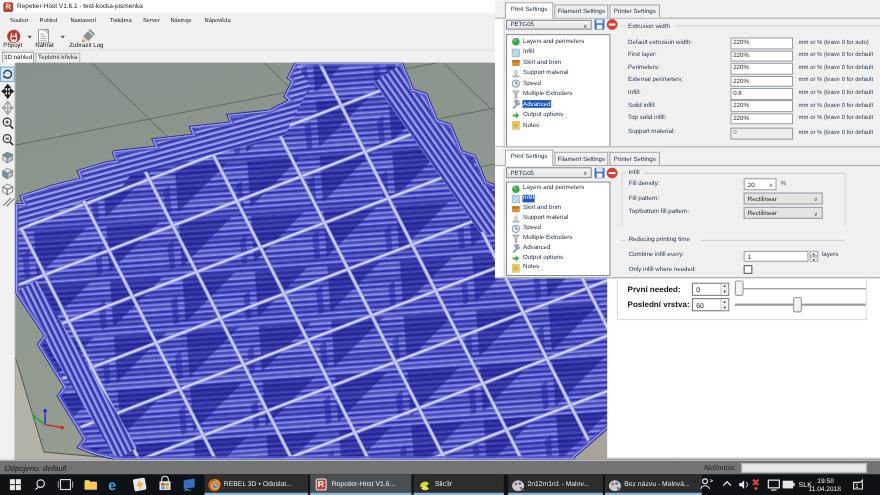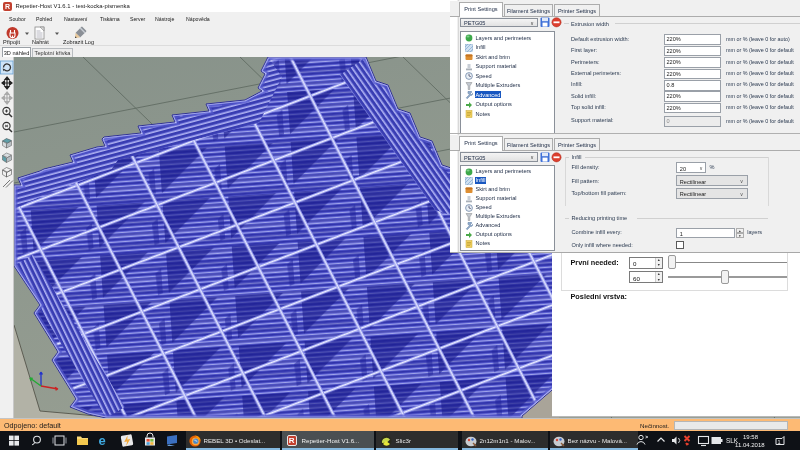--- a/index.html
+++ b/index.html
@@ -166,21 +166,21 @@
 </div>
 <div class="abs" style="left:552px;top:252px;width:248px;height:165px;background:#ffffff;border-bottom:1px solid #b8b8b8;">
 <div class="abs" style="left:8.8px;top:0;width:227.7px;height:39px;border-left:1px solid #dcdcdc;border-right:1px solid #dcdcdc;border-bottom:1px solid #dcdcdc;"></div>
 <span class="txt" style="left:18.5px;top:6px;font-size:7.3px;font-weight:bold;color:#111;">První needed:</span>
 <div class="abs" style="left:77px;top:4.8px;width:34px;height:12.2px;background:#fff;border:1px solid #7a7a7a;">
 <span class="txt" style="left:3px;top:2.6px;font-size:6.2px;color:#111;">0</span>
 <div class="abs" style="right:0;top:0;width:7.5px;height:100%;background:#f0f0f0;border-left:1px solid #ccc;font-size:3.6px;color:#333;text-align:center;line-height:5.2px;">▲<br>▼</div>
 </div>
 <div class="abs" style="left:116px;top:9.6px;width:119px;height:1.6px;background:#888;"></div>
 <div class="abs" style="left:116px;top:3px;width:8px;height:14px;background:#f2f2f2;border:1px solid #9a9a9a;border-radius:2px;"></div>
-<span class="txt" style="left:18.5px;top:20.4px;font-size:7.3px;font-weight:bold;color:#111;margin-top:20px;">Poslední vrstva:</span>
+<span class="txt" style="left:18.5px;top:20.4px;font-size:7.3px;font-weight:bold;color:#111;">Poslední vrstva:</span>
 <div class="abs" style="left:77px;top:19.3px;width:34px;height:12.2px;background:#fff;border:1px solid #7a7a7a;">
 <span class="txt" style="left:3px;top:2.6px;font-size:6.2px;color:#111;">60</span>
 <div class="abs" style="right:0;top:0;width:7.5px;height:100%;background:#f0f0f0;border-left:1px solid #ccc;font-size:3.6px;color:#333;text-align:center;line-height:5.2px;">▲<br>▼</div>
 </div>
 <div class="abs" style="left:116px;top:24.2px;width:119px;height:1.6px;background:#9a9a9a;"></div>
 <div class="abs" style="left:169px;top:17.5px;width:8px;height:14px;background:#f2f2f2;border:1px solid #9a9a9a;border-radius:2px;"></div>
 </div>
 <div class="abs" style="left:450px;top:0;width:350px;height:133.5px;background:#f0f0f0;"></div>
 <div class="abs" style="left:450px;top:0;width:7px;height:133.5px;background:#ffffff;"></div>
 <div class="abs" style="left:457.5px;top:0;width:1px;height:133.5px;background:#d8d8d8;"></div>
@@ -370,21 +370,21 @@
 <div class="abs" style="left:637px;top:218px;width:131px;height:1px;background:#d0d0d0;"></div>
 <span class="txt" style="left:571.5px;top:228.9px;font-size:5.6px;color:#2b3a50;">Combine infill every:</span>
 <div class="abs" style="left:675.8px;top:227.6px;width:59px;height:10.8px;background:#fff;border:1px solid #9aa0a8;">
     <span class="txt" style="left:3px;top:2.3px;font-size:5.6px;color:#1a1a1a;">1</span>
   </div>
 <div class="abs" style="left:736px;top:227.6px;width:7.5px;height:5.4px;background:#f0f0f0;border:1px solid #adadad;font-size:3.2px;color:#333;text-align:center;line-height:4.3px;">▲</div>
 <div class="abs" style="left:736px;top:233px;width:7.5px;height:5.4px;background:#f0f0f0;border:1px solid #adadad;font-size:3.2px;color:#333;text-align:center;line-height:4.3px;">▼</div>
 <span class="txt" style="left:747.2px;top:228.9px;font-size:5.6px;color:#2b3a50;">layers</span>
 <span class="txt" style="left:571.5px;top:242.2px;font-size:5.6px;color:#2b3a50;">Only infill where needed:</span>
 <div class="abs" style="left:675.8px;top:241px;width:8.4px;height:8.4px;background:#fff;border:1px solid #5a5a5a;"></div>
-<div class="abs" style="left:0;top:417.5px;width:800px;height:13.5px;background:#fdba74;border-top:1px solid #c4c4c4;">
+<div class="abs" style="left:0;top:417.5px;width:800px;height:13.5px;background:#737373;border-top:1px solid #c4c4c4;font-style:italic;">
 <span class="txt" style="left:4px;top:2.6px;font-size:7.2px;color:#1a1a1a;">Odpojeno: default</span>
 <span class="txt" style="left:640px;top:3.2px;font-size:6.2px;color:#1a1a1a;">Nečinnost.</span>
 <div class="abs" style="left:674px;top:2.5px;width:114px;height:9px;background:#e9e9e9;border:1px solid #b6b6b6;"></div>
 </div>
 <div class="abs" style="left:0;top:431px;width:800px;height:19px;background:#0e1116;">
   <svg class="abs" style="left:0;top:0;" width="800" height="19" viewBox="0 0 800 19">
     <g fill="#e8eaec">
         <rect x="9" y="4.6" width="4.6" height="4.6"></rect>
         <rect x="14.4" y="4.6" width="4.6" height="4.6"></rect>
         <rect x="9" y="10" width="4.6" height="4.6"></rect>

